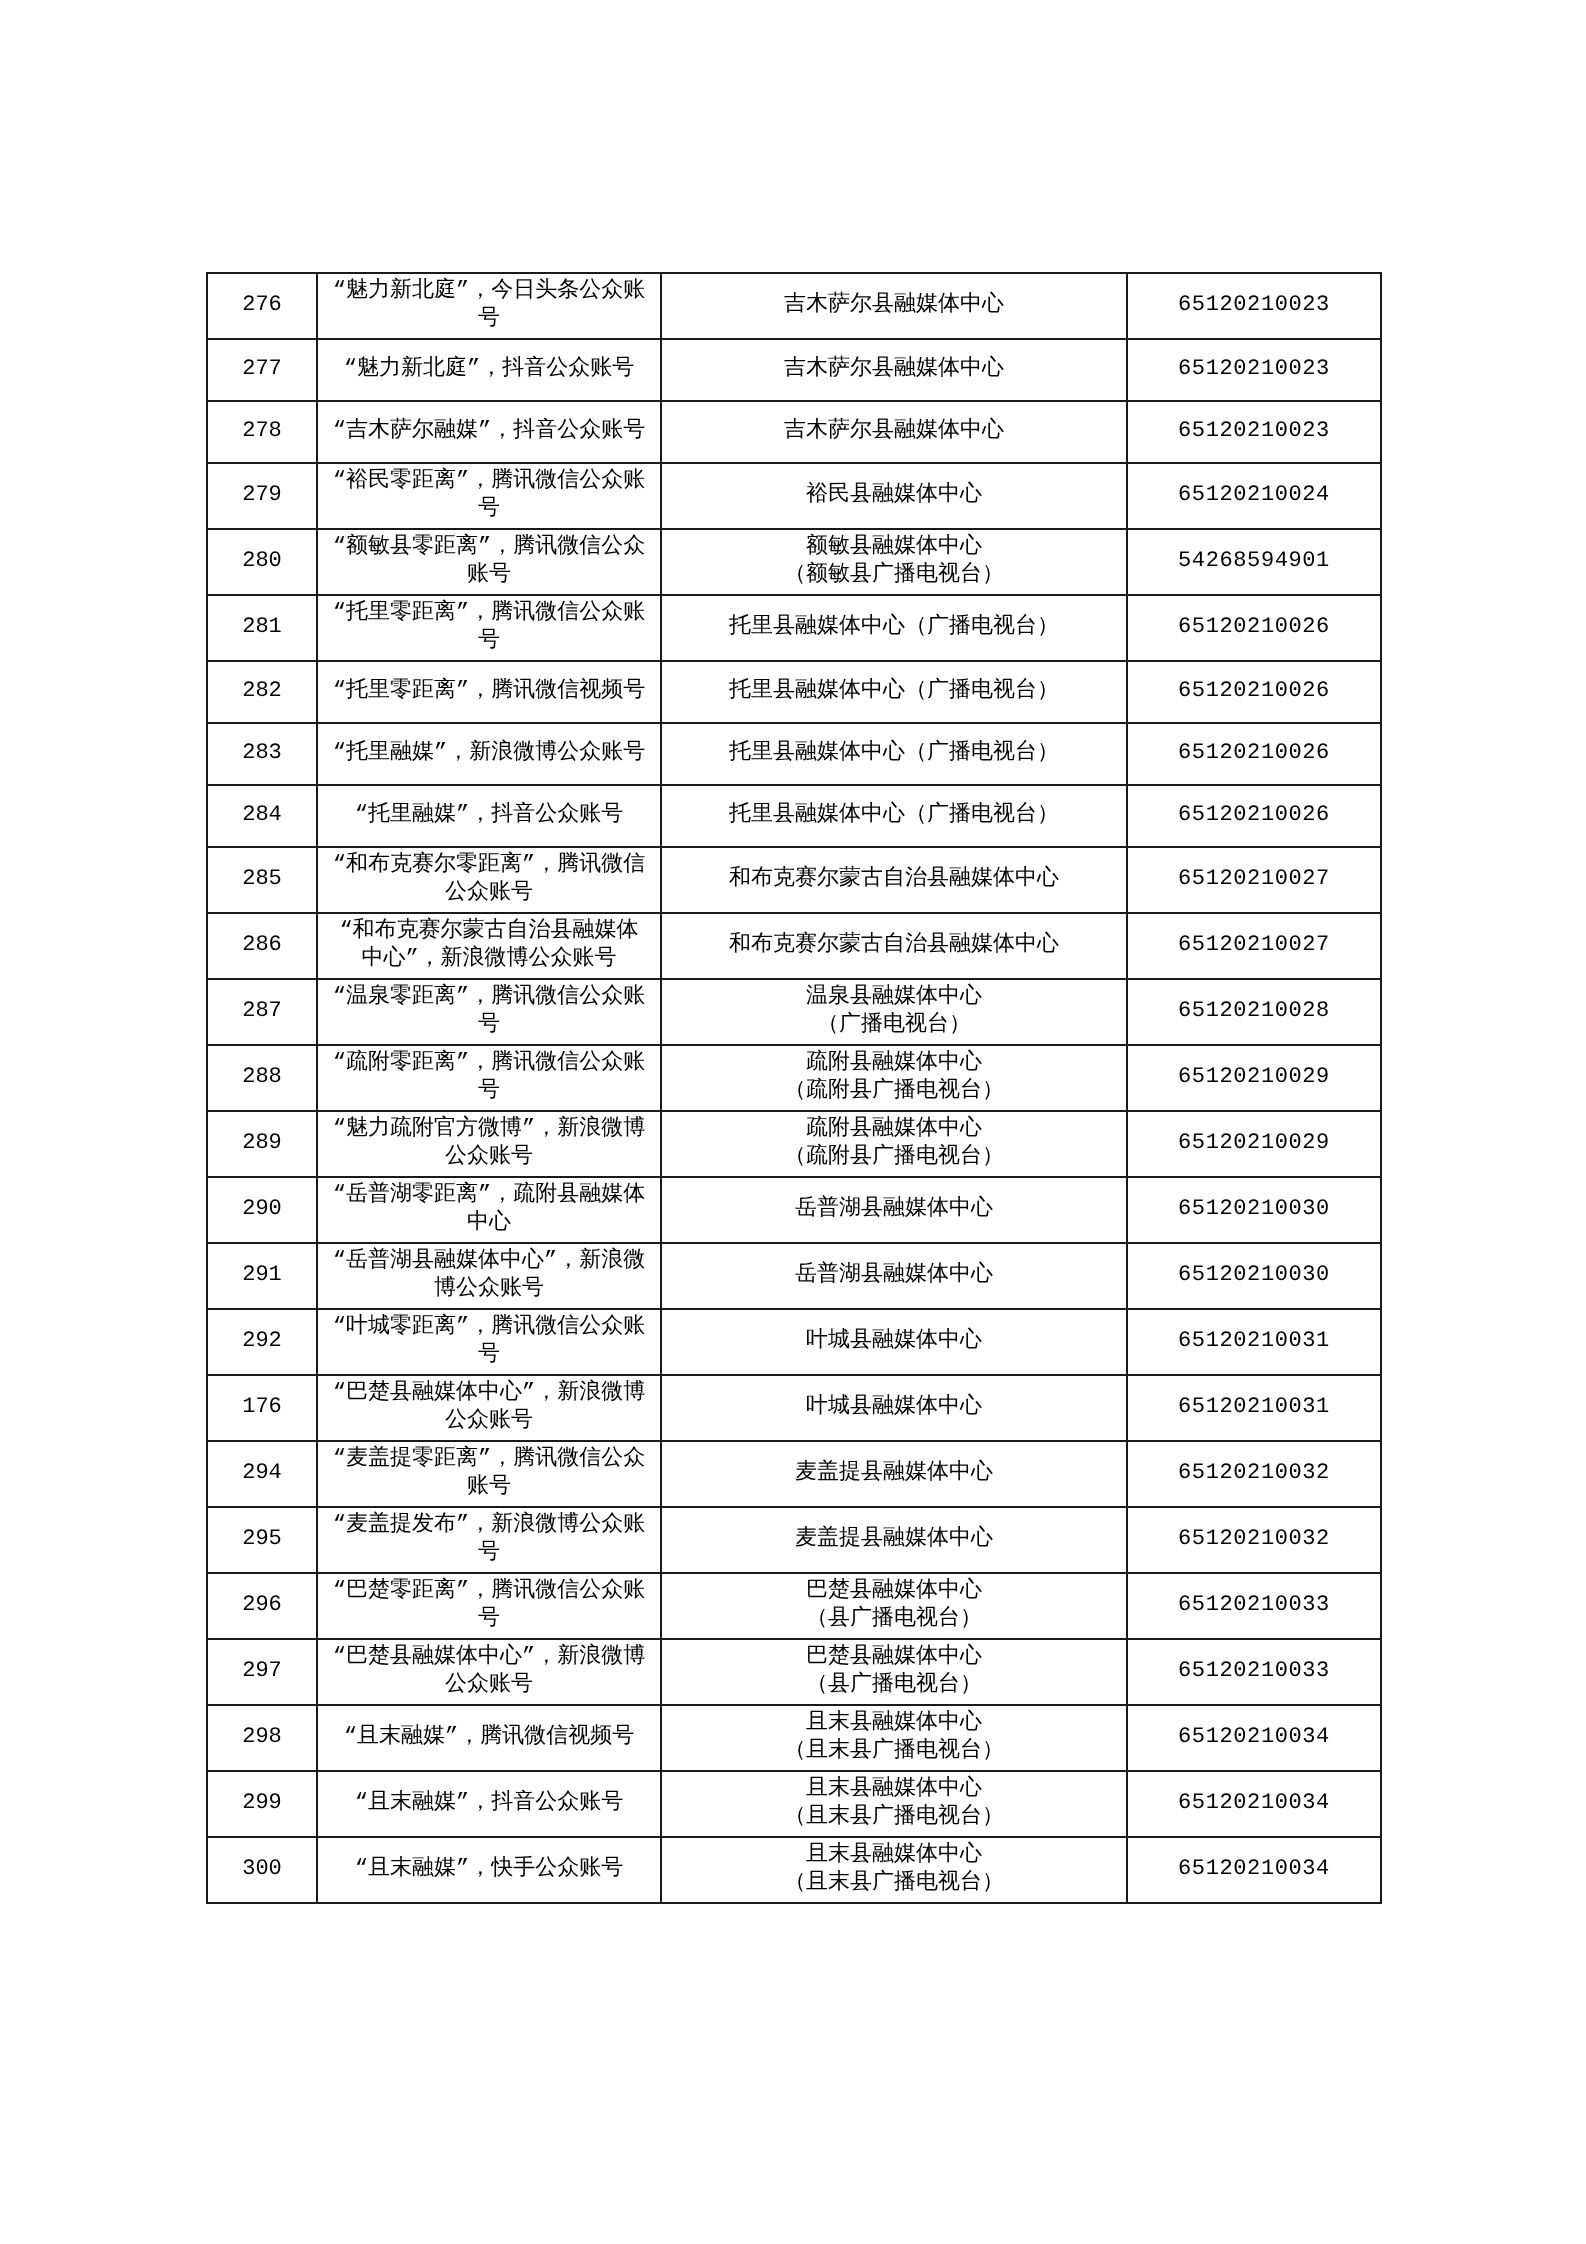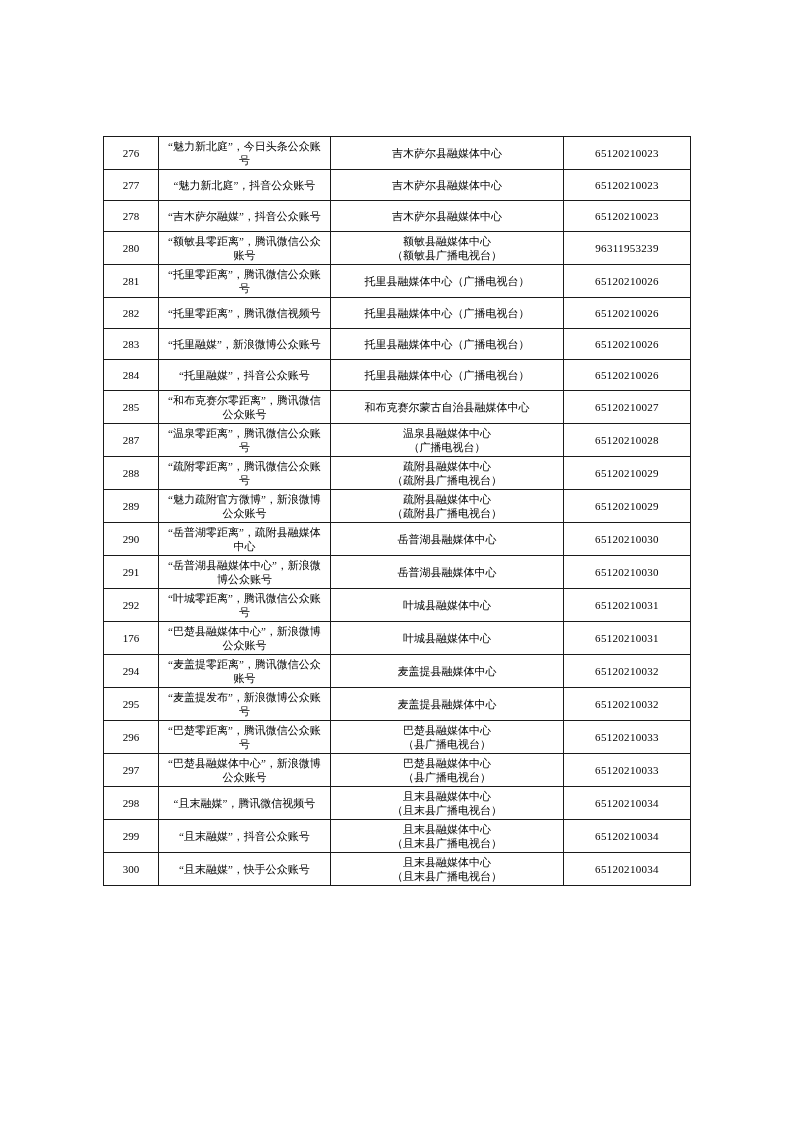--- a/index.html
+++ b/index.html
@@ -16,20 +16,21 @@
     font-family: "Liberation Serif", "DejaVu Serif", serif;
     color: #000000;
   }
   table.license-table {
     position: absolute;
     left: 103px;
     top: 136px;
     width: 587px;
     border-collapse: collapse;
     table-layout: fixed;
+    font-family: Liberation Mono, monospace;
   }
   table.license-table tr {
     height: 31px;
   }
   table.license-table td {
     border: 1px solid #1a1a1a;
     text-align: center;
     vertical-align: middle;
     font-size: 11px;
     line-height: 14px;
@@ -71,27 +72,35 @@
         </tr>
         <tr>
           <td class="cell-no">278</td>
           <td class="cell-account">“吉木萨尔融媒”，抖音公众账号</td>
           <td class="cell-org">
             <div class="org-line">吉木萨尔县融媒体中心</div>
           </td>
           <td class="cell-license">65120210023</td>
         </tr>
         <tr>
+          <td class="cell-no">279</td>
+          <td class="cell-account">“裕民零距离”，腾讯微信公众账号</td>
+          <td class="cell-org">
+            <div class="org-line">裕民县融媒体中心</div>
+          </td>
+          <td class="cell-license">65120210024</td>
+        </tr>
+        <tr>
           <td class="cell-no">280</td>
           <td class="cell-account">“额敏县零距离”，腾讯微信公众账号</td>
           <td class="cell-org">
             <div class="org-line">额敏县融媒体中心</div>
             <div class="org-line">（额敏县广播电视台）</div>
           </td>
-          <td class="cell-license">96311953239</td>
+          <td class="cell-license">54268594901</td>
         </tr>
         <tr>
           <td class="cell-no">281</td>
           <td class="cell-account">“托里零距离”，腾讯微信公众账号</td>
           <td class="cell-org">
             <div class="org-line">托里县融媒体中心（广播电视台）</div>
           </td>
           <td class="cell-license">65120210026</td>
         </tr>
         <tr>
@@ -114,20 +123,28 @@
           <td class="cell-no">284</td>
           <td class="cell-account">“托里融媒”，抖音公众账号</td>
           <td class="cell-org">
             <div class="org-line">托里县融媒体中心（广播电视台）</div>
           </td>
           <td class="cell-license">65120210026</td>
         </tr>
         <tr>
           <td class="cell-no">285</td>
           <td class="cell-account">“和布克赛尔零距离”，腾讯微信公众账号</td>
+          <td class="cell-org">
+            <div class="org-line">和布克赛尔蒙古自治县融媒体中心</div>
+          </td>
+          <td class="cell-license">65120210027</td>
+        </tr>
+        <tr>
+          <td class="cell-no">286</td>
+          <td class="cell-account">“和布克赛尔蒙古自治县融媒体中心”，新浪微博公众账号</td>
           <td class="cell-org">
             <div class="org-line">和布克赛尔蒙古自治县融媒体中心</div>
           </td>
           <td class="cell-license">65120210027</td>
         </tr>
         <tr>
           <td class="cell-no">287</td>
           <td class="cell-account">“温泉零距离”，腾讯微信公众账号</td>
           <td class="cell-org">
             <div class="org-line">温泉县融媒体中心</div>

